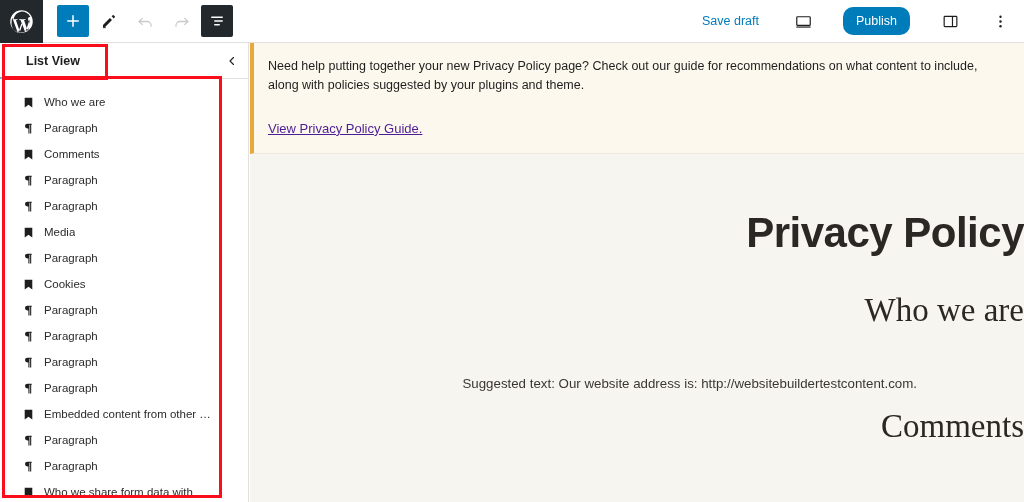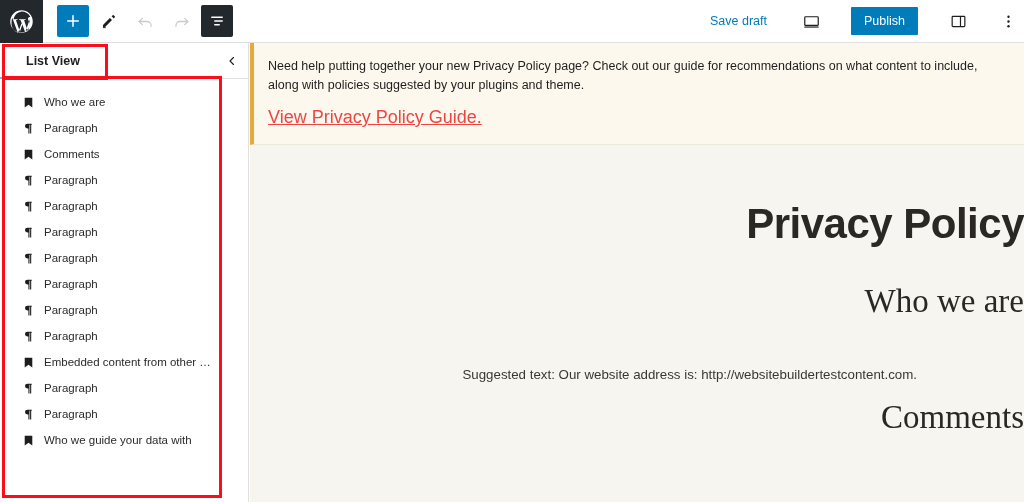--- a/index.html
+++ b/index.html
@@ -34,31 +34,31 @@
     cursor: pointer;
   }
   .tb-btn.primary { background: #007cba; }
   .tb-btn.dark { background: #23282d; }
   .tb-btn.disabled { opacity: .35; }
   .tb-btn svg { display: block; }
 
   .tb-right {
     margin-left: auto;
     display: flex; align-items: center; gap: 18px;
-    padding-right: 0;
+    padding-right: 8px;
   }
   .save-draft {
     color: #007cba; font-size: 12.5px;
     padding: 6px 10px; cursor: pointer;
     background: none; border: none;
     font-family: "Liberation Sans", sans-serif;
   }
   .publish-btn {
     background: #007cba; color: #fff;
-    font-size: 12.5px; border: none; border-radius: 1px;
+    font-size: 12.5px; border: none; border-radius: 10px;
     padding: 7px 13px; margin: 0 6px; cursor: pointer;
     font-family: "Liberation Sans", sans-serif;
   }
   .icon-btn {
     width: 32px; height: 32px;
     display: flex; align-items: center; justify-content: center;
     background: none; border: none; cursor: pointer;
   }
 
   
@@ -134,22 +134,22 @@
     background: #fdf8ed;
     border-left: 4px solid #e8a93a;
     padding: 14px 28px 16px 14px;
     border-bottom: 1px solid #ece8dc;
   }
   .notice p {
     font-size: 12.5px; line-height: 1.55; color: #1e1e1e;
     max-width: 742px;
   }
   .notice a {
-    display: inline-block; margin-top: 11px;
-    font-size: 18px; color: #ef4444;
+    display: inline-block; margin-top: 25px;
+    font-size: 13px; color: #4c1d95;
     text-decoration: underline;
   }
 
   .doc { padding: 56px 0 0 112px; text-align: right; }
   .doc-title {
     font-size: 42px; font-weight: bold;
     color: #2b2724; letter-spacing: -0.5px;
     line-height: 1.1;
   }
   .doc-h2 {
@@ -295,24 +295,40 @@
         <span class="block-icon">
           <svg width="13" height="13" viewBox="0 0 24 24" fill="#1e1e1e">
             <path d="M15.5 3H10a4.5 4.5 0 0 0 0 9h1.8v9h2V5h1.2v16h2V5h1V3h-2.5z"></path>
           </svg>
         </span>
         <span class="block-label">Paragraph</span>
       </div>
       <div class="block-row">
         <span class="block-icon">
           <svg width="13" height="13" viewBox="0 0 24 24" fill="#1e1e1e">
-            <path d="M15.5 3H10a4.5 4.5 0 0 0 0 9h1.8v9h2V5h1.2v16h2V5h1V3h-2.5z"></path>
-          </svg>
-        </span>
-        <span class="block-label">Paragraph</span>
+            <path d="M5 3h14v18l-7-5-7 5V3z"></path>
+          </svg>
+        </span>
+        <span class="block-label">Media</span>
+      </div>
+      <div class="block-row">
+        <span class="block-icon">
+          <svg width="13" height="13" viewBox="0 0 24 24" fill="#1e1e1e">
+            <path d="M15.5 3H10a4.5 4.5 0 0 0 0 9h1.8v9h2V5h1.2v16h2V5h1V3h-2.5z"></path>
+          </svg>
+        </span>
+        <span class="block-label">Paragraph</span>
+      </div>
+      <div class="block-row">
+        <span class="block-icon">
+          <svg width="13" height="13" viewBox="0 0 24 24" fill="#1e1e1e">
+            <path d="M5 3h14v18l-7-5-7 5V3z"></path>
+          </svg>
+        </span>
+        <span class="block-label">Cookies</span>
       </div>
       <div class="block-row">
         <span class="block-icon">
           <svg width="13" height="13" viewBox="0 0 24 24" fill="#1e1e1e">
             <path d="M15.5 3H10a4.5 4.5 0 0 0 0 9h1.8v9h2V5h1.2v16h2V5h1V3h-2.5z"></path>
           </svg>
         </span>
         <span class="block-label">Paragraph</span>
       </div>
       <div class="block-row">
@@ -362,21 +378,21 @@
           </svg>
         </span>
         <span class="block-label">Paragraph</span>
       </div>
       <div class="block-row">
         <span class="block-icon">
           <svg width="13" height="13" viewBox="0 0 24 24" fill="#1e1e1e">
             <path d="M5 3h14v18l-7-5-7 5V3z"></path>
           </svg>
         </span>
-        <span class="block-label">Who we guide your data with</span>
+        <span class="block-label">Who we share form data with</span>
       </div>
     </div>
 </div>
 
 <div class="annot" id="annot-tab"></div>
 <div class="annot" id="annot-list"></div>
 
 <div class="content">
 
   <div class="notice">

